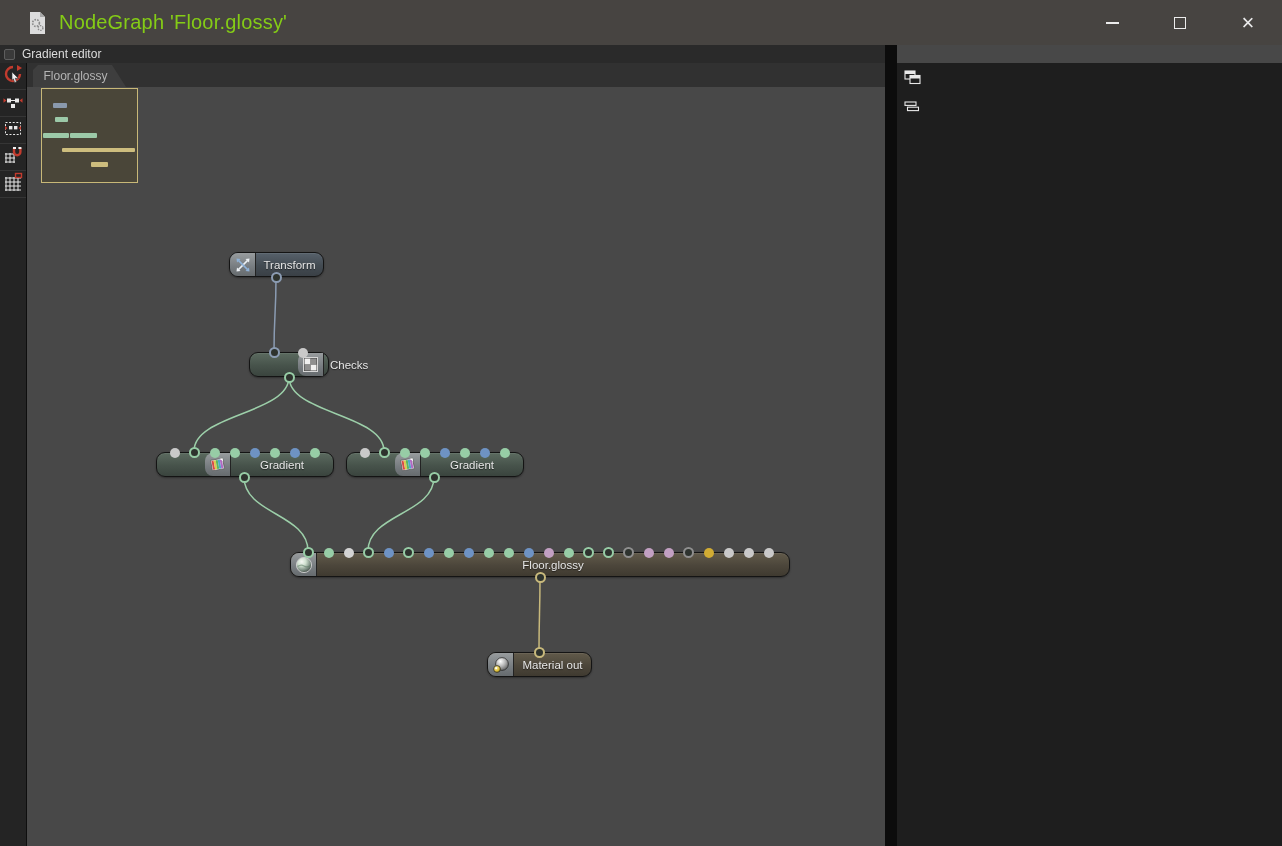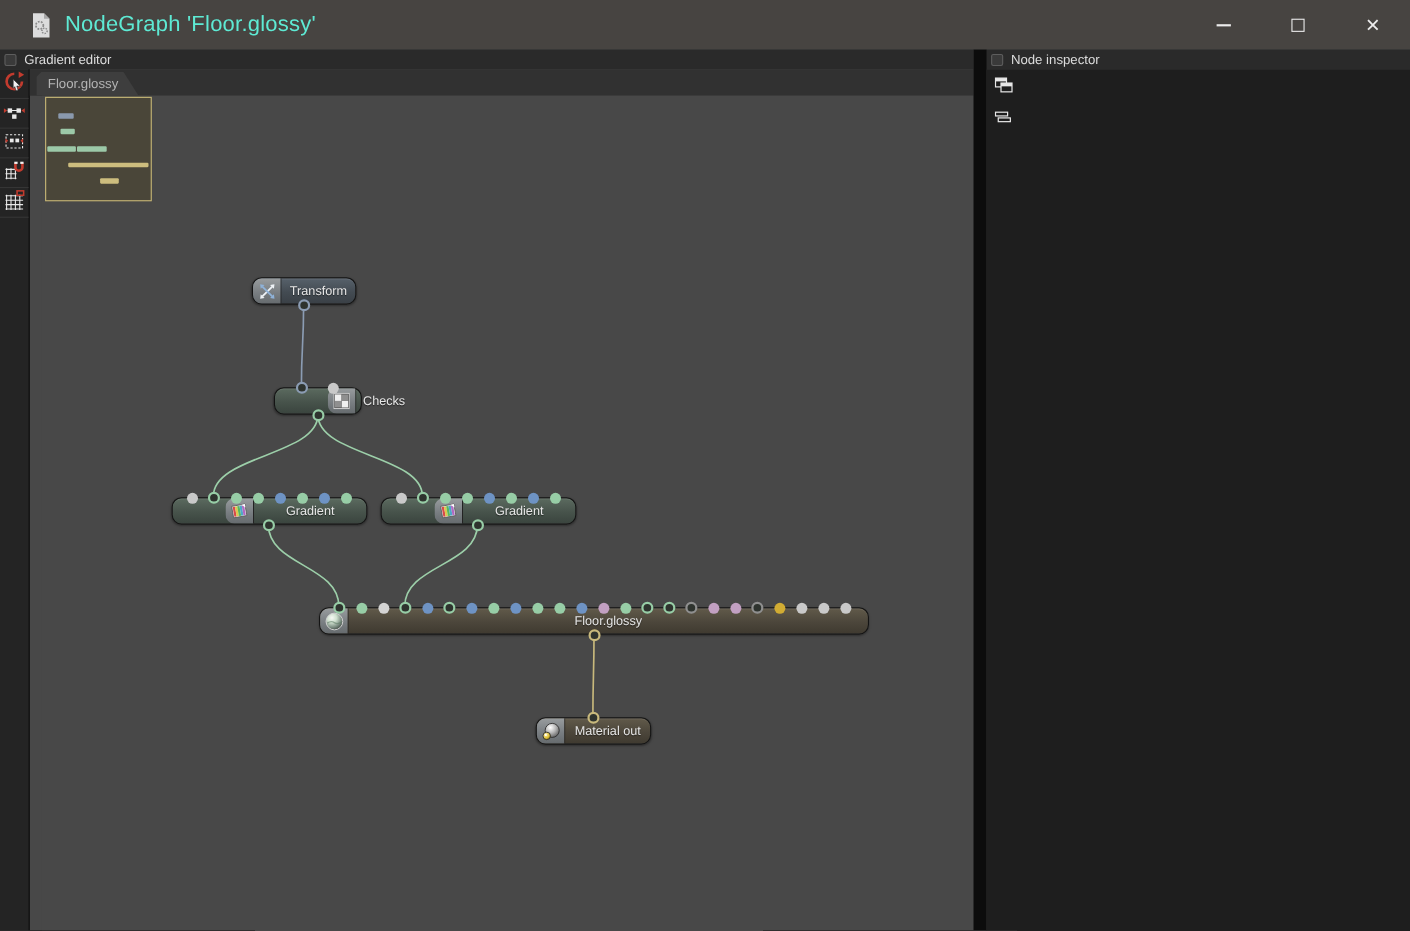--- a/index.html
+++ b/index.html
@@ -4,21 +4,21 @@
 <style>
   * { margin:0; padding:0; box-sizing:border-box; }
   html,body { width:1282px; height:846px; overflow:hidden; background:#1a1a1a;
               font-family:"Liberation Sans", sans-serif; }
   #app { position:relative; width:1282px; height:846px; background:#484848; overflow:hidden; }
 
   
   #titlebar { position:absolute; left:0; top:0; width:1282px; height:45px;
               background:#474441; display:flex; align-items:center; }
   #app-icon { margin-left:27px; width:20px; height:24px; flex:none; }
-  #window-title { margin-left:12px; font-size:20px; color:#5eead4; letter-spacing:0.2px; }
+  #window-title { margin-left:12px; font-size:20px; color:#84cc16; letter-spacing:0.2px; }
   #win-controls { position:absolute; right:0; top:0; height:45px; display:flex; }
   .win-btn { width:68px; height:45px; display:flex; align-items:center; justify-content:center;
              color:#ececec; font-size:17px; }
   .win-btn .bar { width:13px; height:2px; background:#ececec; }
   .win-btn .box { width:12px; height:12px; border:1.6px solid #ececec; }
   .win-btn .x { font-size:22px; line-height:1; font-weight:300; }
 
   
   .strip { position:absolute; top:45px; height:18px; background:#2a2a2a;
            display:flex; align-items:center; font-size:12px; color:#dcdcdc; }
@@ -93,24 +93,20 @@
         </div>
       <div class="win-btn">
           <span class="x">×</span>
         </div>
     </div>
   </div>
 
   <div class="strip" id="editor-strip">
     <span class="checkbox"></span>
     <span>Gradient editor</span>
-  </div>
-  <div class="strip" id="inspector-strip">
-    <span class="checkbox"></span>
-    <span>Node inspector</span>
   </div>
 
   <div id="side-toolbar">
       <div class="tool">
         <span><svg width="20" height="20" viewBox="0 0 20 20">
             <path d="M10 3 A7 7 0 1 0 17 10" fill="none" stroke="#c23b2e" stroke-width="2.4"></path>
             <path d="M14 1 L19 4 L14 7 Z" fill="#c23b2e"></path>
             <path d="M9 8 L15.5 14.5 L12.3 14.2 L13.5 18 L11.6 18.4 L10.4 14.8 L9 16.4 Z" fill="#f2f2f2" stroke="#333" stroke-width="0.6"></path>
           </svg></span>
       </div>

